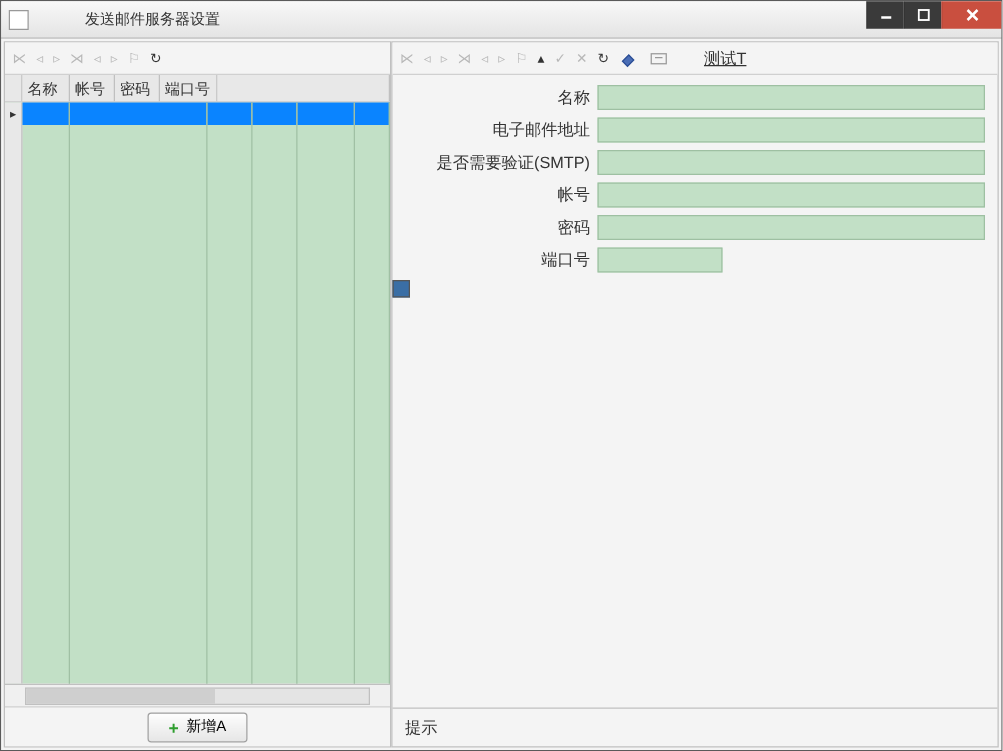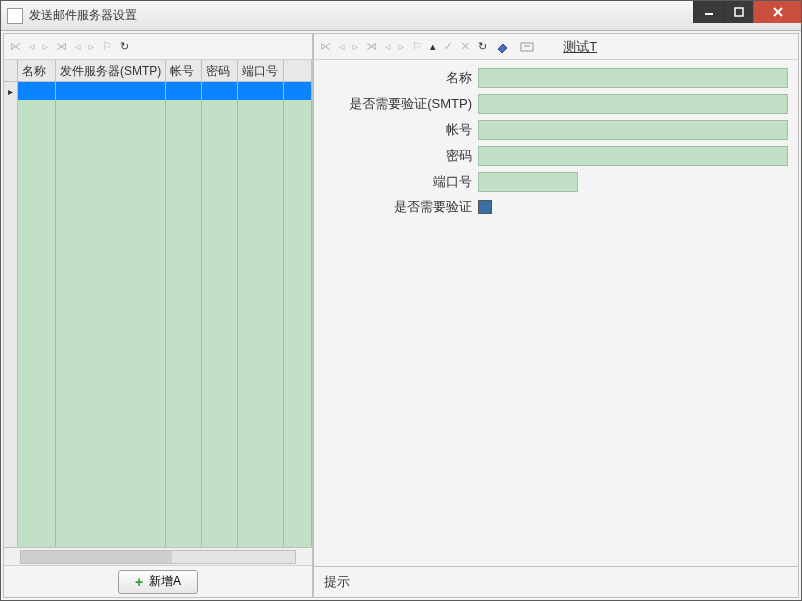--- a/index.html
+++ b/index.html
@@ -20,20 +20,21 @@
     flex-direction: column;
     box-shadow: 0 0 8px rgba(0,0,0,0.3);
   }
   .titlebar {
     height: 30px;
     background: linear-gradient(to bottom, #f8f8f8, #e4e4e4);
     border-bottom: 1px solid #b0b0b0;
     display: flex;
     align-items: center;
     padding-left: 6px;
+    gap: 39px;
   }
   .titlebar-icon {
     width: 16px;
     height: 16px;
     background: #fff;
     border: 1px solid #999;
     margin-right: 6px;
   }
   .titlebar-text {
     flex: 1;
@@ -312,21 +313,20 @@
         <span class="tb-glyph">⋊</span>
         <span class="tb-glyph">◃</span>
         <span class="tb-glyph">▹</span>
         <span class="tb-glyph">⚐</span>
         <span class="tb-glyph active">↻</span>
       </div>
       <div class="grid-wrap">
         <div class="grid-header">
           <div class="gh-indicator"></div>
           <div class="gh-cell" style="width:38px">名称</div>
-          <div class="gh-cell" style="width:110px">发件服务器(SMTP)</div>
           <div class="gh-cell" style="width:36px">帐号</div>
           <div class="gh-cell" style="width:36px">密码</div>
           <div class="gh-cell" style="width:46px">端口号</div>
           <div class="gh-cell" style="flex:1"></div>
         </div>
         <div class="grid-body">
           <div class="gb-indicator-col">
             <div class="gb-indicator">▸</div>
           </div>
           <div class="gb-rows">
@@ -389,37 +389,40 @@
         <span class="tb-test">测试T</span>
       </div>
 
       <div class="right-main">
         <div class="form-area">
           <div class="form-row">
             <div class="form-label">名称</div>
             <div class="form-input"></div>
           </div>
           <div class="form-row">
+            <div class="form-label">电子邮件地址</div>
+            <div class="form-input"></div>
+          </div>
+          <div class="form-row">
             <div class="form-label">是否需要验证(SMTP)</div>
             <div class="form-input"></div>
           </div>
           <div class="form-row">
             <div class="form-label">帐号</div>
             <div class="form-input"></div>
           </div>
           <div class="form-row">
             <div class="form-label">密码</div>
             <div class="form-input"></div>
           </div>
           <div class="form-row">
             <div class="form-label">端口号</div>
             <div class="form-input short"></div>
           </div>
           <div class="form-row">
-            <div class="form-label">是否需要验证</div>
             <span class="form-check"></span>
           </div>
         </div>
         <div class="spacer"></div>
         <div class="tip-section">
           <div class="tip-label">提示</div>
         </div>
       </div>
     </div>
   </div>

